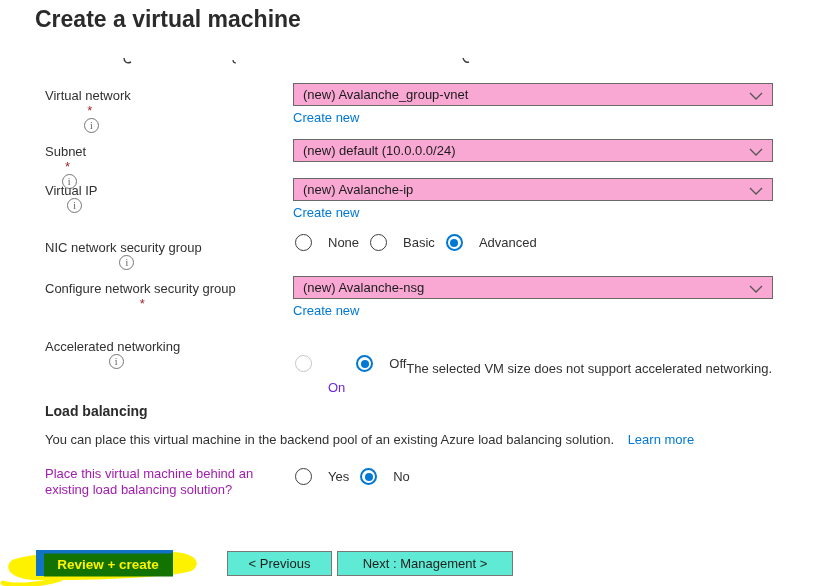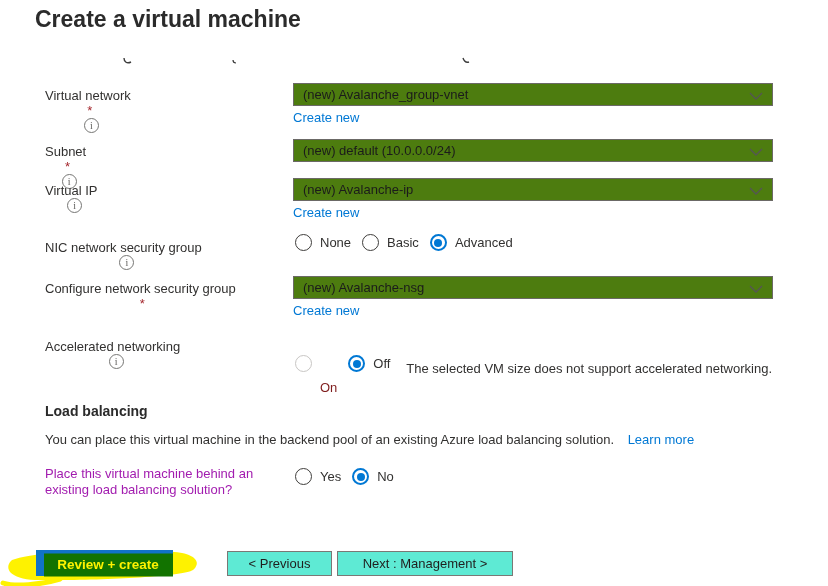--- a/index.html
+++ b/index.html
@@ -6,33 +6,33 @@
   .page{position:relative;width:828px;height:586px;background:#fff;overflow:hidden;
         font-family:"Liberation Sans",sans-serif;color:#323130;}
   .title{position:absolute;left:35px;top:6px;font-size:23px;font-weight:700;color:#2b2b2b;}
   .frag{position:absolute;left:100px;top:55px;}
   .row-label{position:absolute;left:45px;font-size:13px;color:#323130;display:flex;align-items:center;white-space:nowrap;flex-direction:column;}
   .asterisk{color:#a4262c;margin-left:4px;font-size:13px;}
   .info{width:15px;height:15px;border:1px solid #767674;border-radius:50%;color:#5f5e5c;
         font-size:10px;line-height:13px;text-align:center;box-sizing:border-box;margin-left:7px;
         font-family:"Liberation Serif",serif;display:inline-block;}
   .select{position:absolute;left:293px;width:480px;height:23px;border:1px solid #6b6966;
-          box-sizing:border-box;background:#4d7c0f;font-size:13px;line-height:21px;
+          box-sizing:border-box;background:#f9a8d4;font-size:13px;line-height:21px;
           padding-left:9px;color:#1b1b1b;cursor:pointer;}
   .select .chev{position:absolute;right:9px;top:8px;}
   .create-new{position:absolute;left:293px;font-size:13px;color:#0078d4;cursor:pointer;width:70px;}
   .radio-row{position:absolute;left:295px;display:flex;align-items:center;gap:11px;font-size:13px;}
-  .radio-item{display:flex;align-items:center;gap:8px;cursor:pointer;}
+  .radio-item{display:flex;align-items:center;gap:16px;cursor:pointer;}
   .rc{width:17px;height:17px;border:1.5px solid #3f3e3c;border-radius:50%;box-sizing:border-box;
       background:#fff;position:relative;flex:0 0 auto;}
   .rc.sel{border:2px solid #0078d4;}
   .rc.sel::after{content:"";position:absolute;left:2.5px;top:2.5px;right:2.5px;bottom:2.5px;
       background:#0078d4;border-radius:50%;}
   .rc.dis{border-color:#c8c6c4;}
-  .rlabel-dis{color:#7f1d1d;margin-top:48px;}
+  .rlabel-dis{color:#6d28d9;margin-top:48px;}
   .note{position:absolute;right:56px;top:361px;font-size:13px;color:#323130;}
   .section-h{position:absolute;left:45px;top:403px;font-size:14px;font-weight:700;color:#2b2b2b;}
   .para{position:absolute;left:45px;top:432px;font-size:13px;color:#323130;white-space:nowrap;}
   .link{color:#0078d4;cursor:pointer;}
   .learn-more{margin-left:10px;}
   .q-label{position:absolute;left:45px;top:466px;width:250px;font-size:13px;line-height:16px;color:#a21caf;}
   .btn{position:absolute;top:551px;height:25px;background:#5eead4;border:1px solid #7a7875;
        font-size:13px;color:#201f1e;text-align:center;line-height:23px;box-sizing:border-box;cursor:pointer;}
   .btn-prev{left:227px;width:105px;}
   .btn-next{left:337px;width:176px;}

